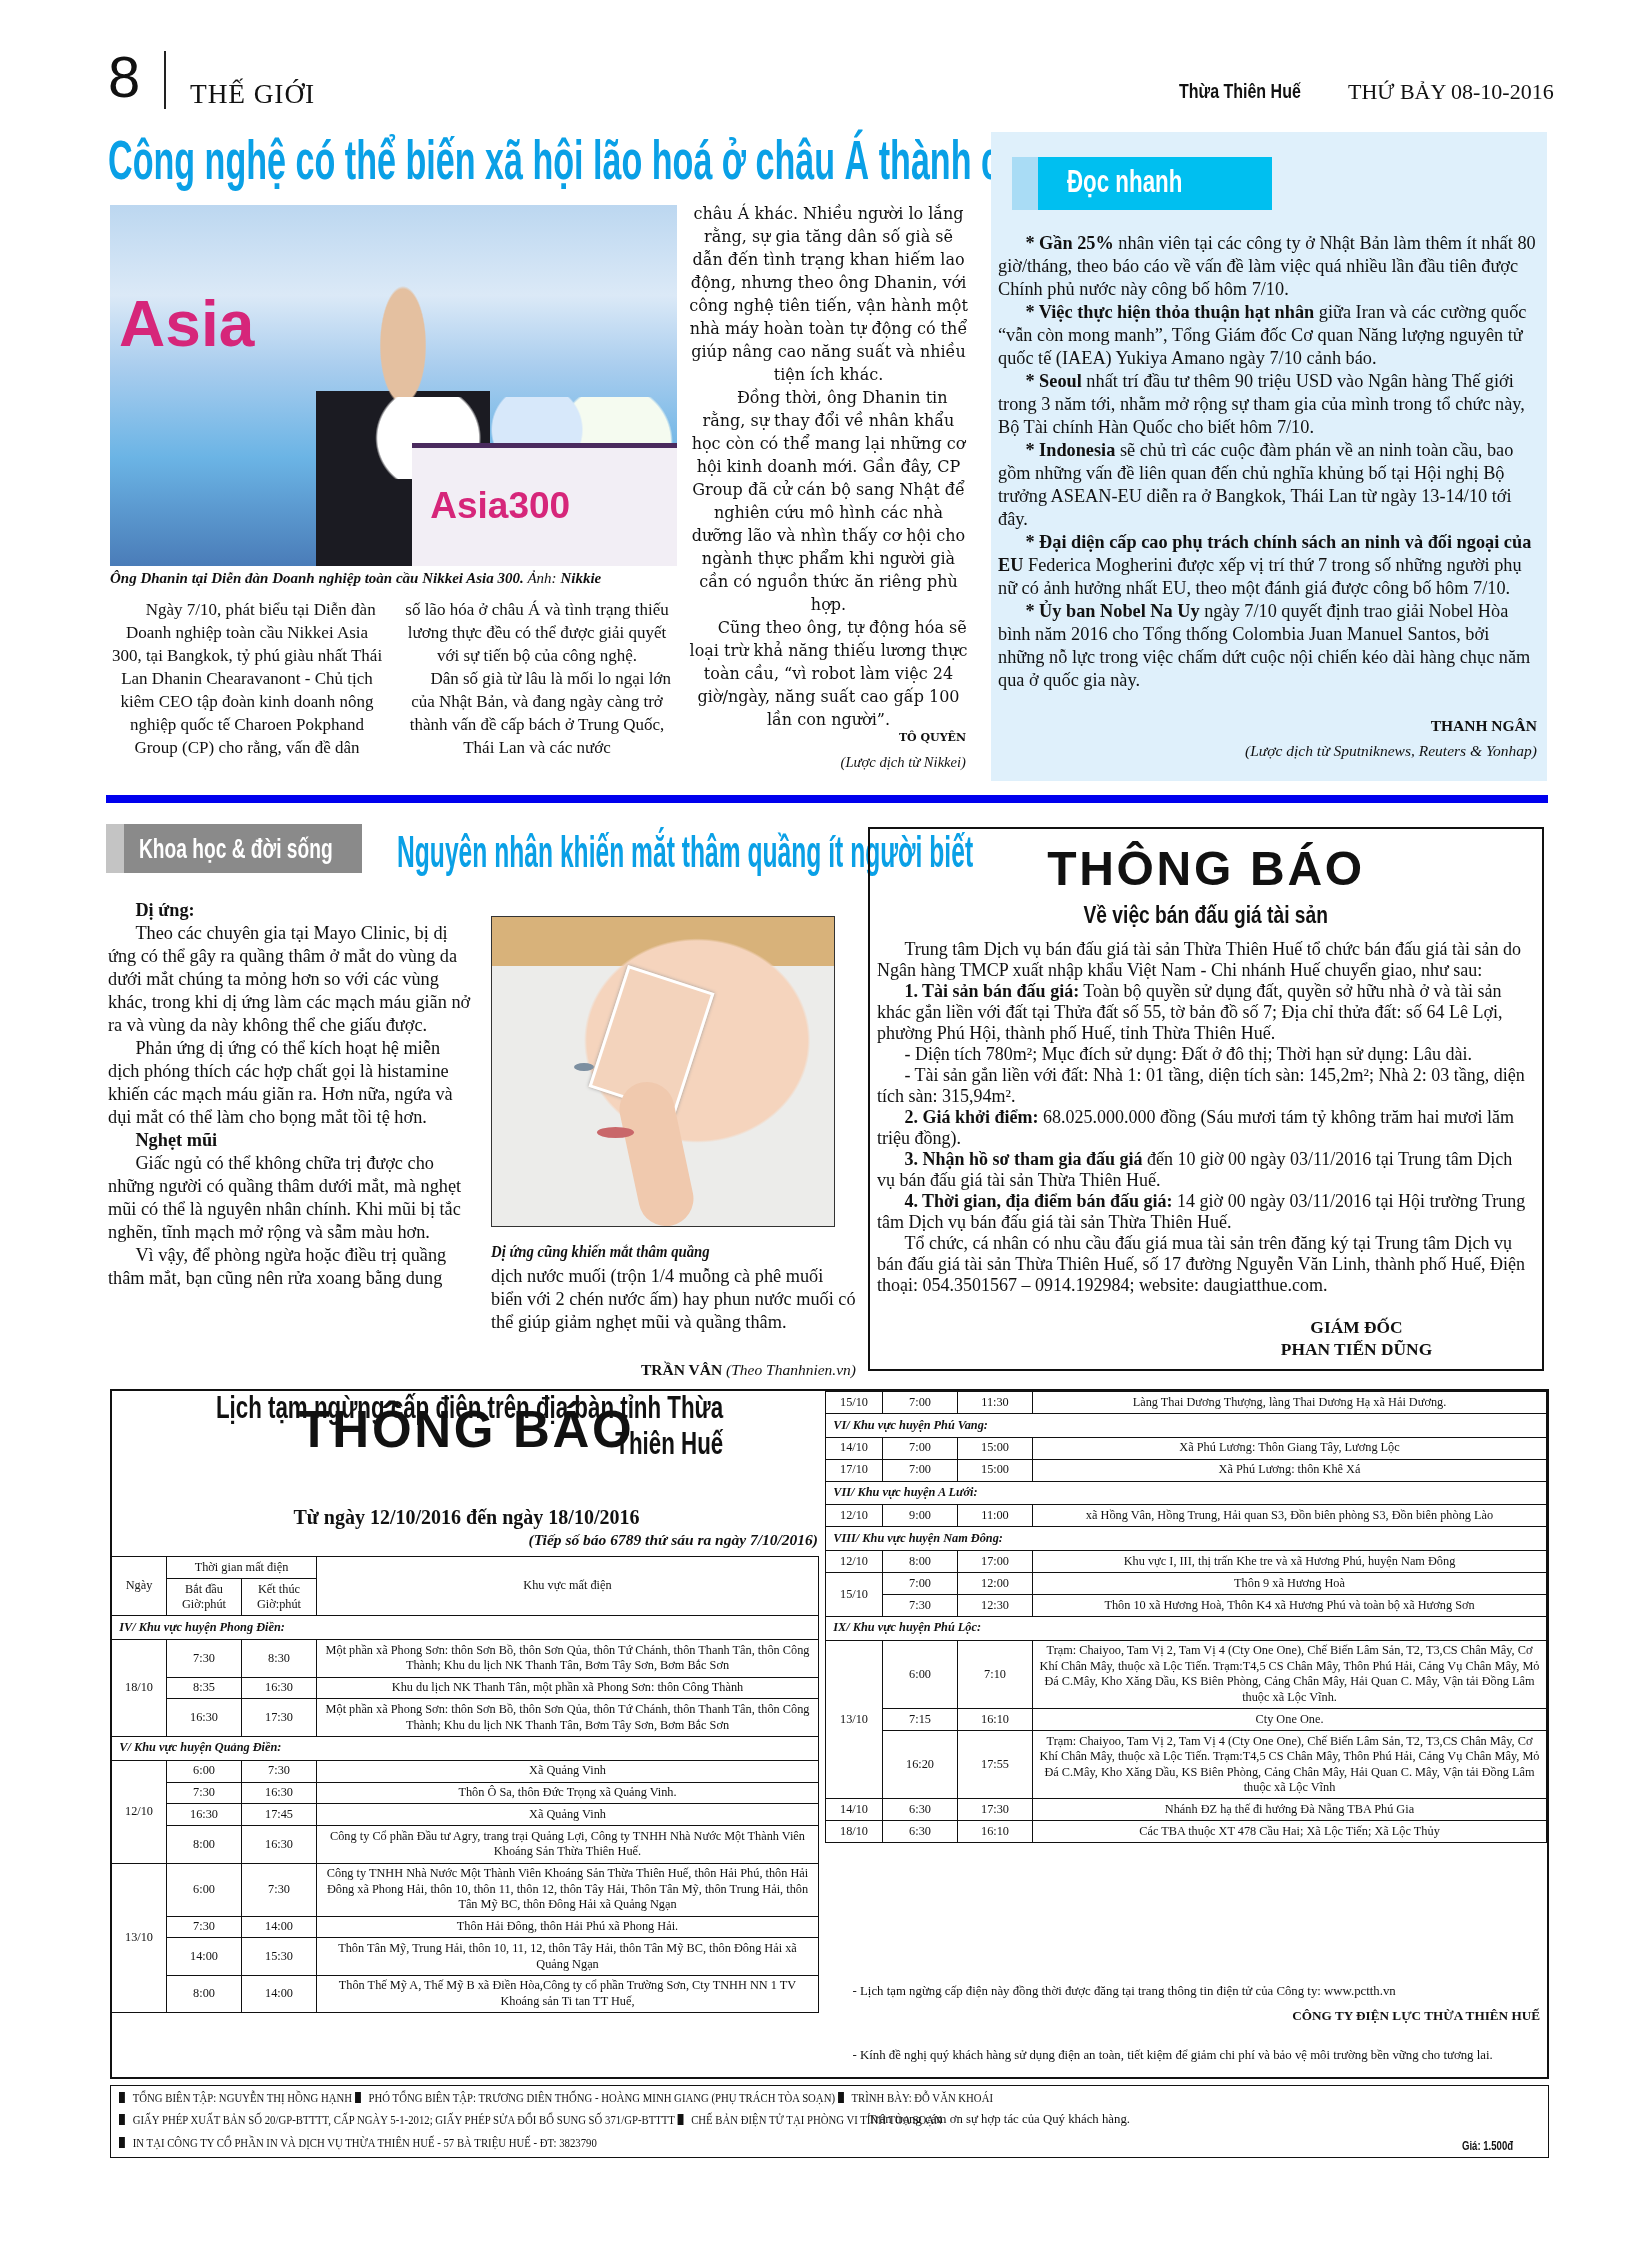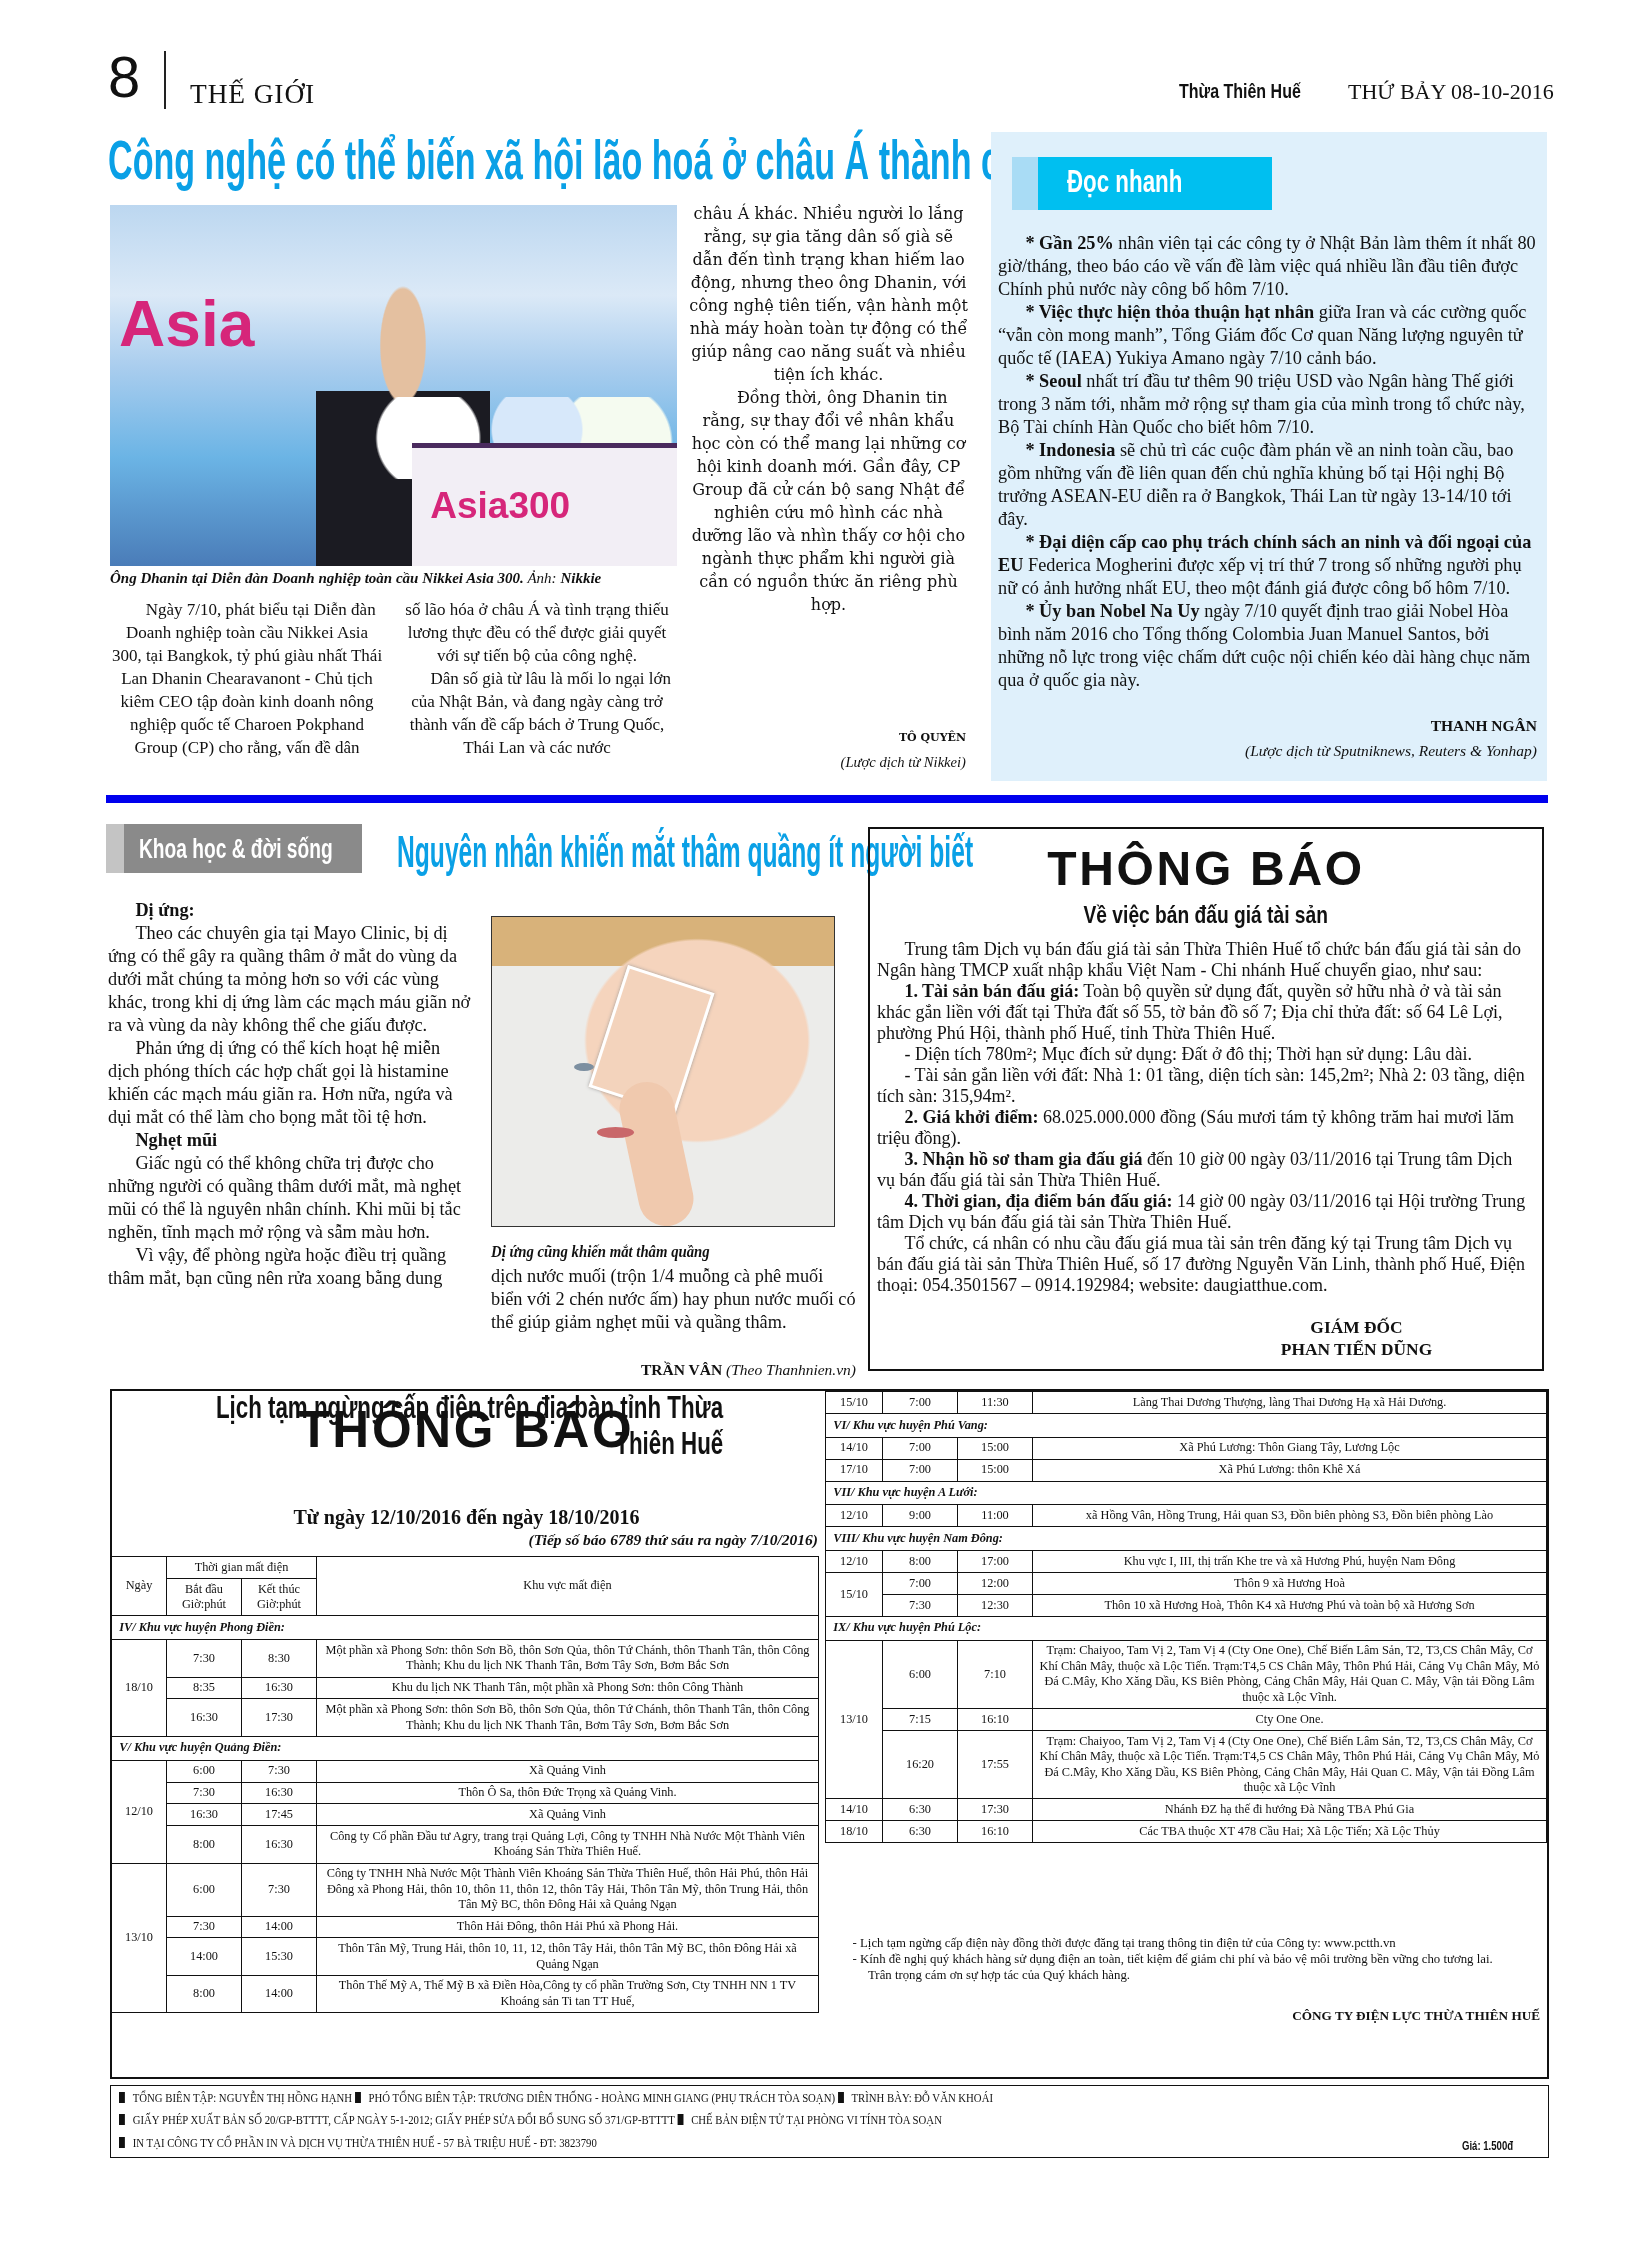--- a/index.html
+++ b/index.html
@@ -91,21 +91,21 @@
   table.outage td, table.outage th { border: 1.8px solid #111; padding: 2.7px 5.5px; font-weight: 400; }
   table.outage td.c { text-align: center; }
   table.outage td.area { text-align: center; }
   table.outage tr.group td { font-style: italic; font-weight: 700; text-align: left; padding: 3.7px 7.3px; }
   #table-left { left: 111px; top: 1556px; width: 708px; }
   #table-left col.d { width: 55px; } #table-left col.t { width: 75px; }
   #table-right { left: 825px; top: 1391px; width: 722px; }
   #table-right col.d { width: 57px; } #table-right col.t { width: 75px; }
 
   #outage-notes { left: 827px; top: 1935px; width: 717px; font-size: 12.8px; line-height: 16px; }
-  #outage-notes p { text-indent: 25.6px; }
+  #outage-notes p { text-indent: 25.6px; margin-top: 48px; }
   #outage-notes p.thanks { text-indent: 41px; }
   #outage-sign { left: 827px; top: 2008px; width: 713px; text-align: right; font-weight: 700; font-size: 13.2px; }
 
   
   #footer-box { left: 110px; top: 2085px; width: 1439px; height: 73px; border: 0.9px solid #111; }
   .footer-line { left: 119px; font-size: 12.8px; white-space: nowrap; transform: scaleX(0.84); transform-origin: left top; }
   .bullet { display:inline-block; width: 7.3px; height: 11px; background: #111; margin: 0 9.1px 0 0; vertical-align: -0.9px; }
   #footer-l1 { top: 2091px; } #footer-l2 { top: 2113px; } #footer-l3 { top: 2136px; }
   #footer-price { left: 1462px; top: 2138px; font-family: "Liberation Sans", sans-serif; font-weight: 700; font-size: 13.7px; transform: scaleX(0.7); transform-origin: left top; }
 </style>
@@ -135,20 +135,21 @@
 <div class="abs body-text" id="a1-col1">
   <p>Ngày 7/10, phát biểu tại Diễn đàn Doanh nghiệp toàn cầu Nikkei Asia 300, tại Bangkok, tỷ phú giàu nhất Thái Lan Dhanin Chearavanont - Chủ tịch kiêm CEO tập đoàn kinh doanh nông nghiệp quốc tế Charoen Pokphand Group (CP) cho rằng, vấn đề dân</p>
 </div>
 <div class="abs body-text" id="a1-col2">
   <p style="text-indent:0">số lão hóa ở châu Á và tình trạng thiếu lương thực đều có thể được giải quyết với sự tiến bộ của công nghệ.</p>
   <p>Dân số già từ lâu là mối lo ngại lớn của Nhật Bản, và đang ngày càng trở thành vấn đề cấp bách ở Trung Quốc, Thái Lan và các nước</p>
 </div>
 <div class="abs body-text" id="a1-col3">
   <p style="text-indent:0">châu Á khác. Nhiều người lo lắng rằng, sự gia tăng dân số già sẽ dẫn đến tình trạng khan hiếm lao động, nhưng theo ông Dhanin, với công nghệ tiên tiến, vận hành một nhà máy hoàn toàn tự động có thể giúp nâng cao năng suất và nhiều tiện ích khác.</p>
   <p>Đồng thời, ông Dhanin tin rằng, sự thay đổi về nhân khẩu học còn có thể mang lại những cơ hội kinh doanh mới. Gần đây, CP Group đã cử cán bộ sang Nhật để nghiên cứu mô hình các nhà dưỡng lão và nhìn thấy cơ hội cho ngành thực phẩm khi người già cần có nguồn thức ăn riêng phù hợp.</p>
+  <p>Cũng theo ông, tự động hóa sẽ loại trừ khả năng thiếu lương thực toàn cầu, “vì robot làm việc 24 giờ/ngày, năng suất cao gấp 100 lần con người”.</p>
 </div>
 <div class="abs" id="a1-author">TÔ QUYÊN</div>
 <div class="abs" id="a1-source">(Lược dịch từ Nikkei)</div>
 
 <div class="abs" id="quick-box"></div>
 <div class="abs" id="quick-tab-light"></div>
 <div class="abs" id="quick-tab"></div>
 <div class="abs" id="quick-title">Đọc nhanh</div>
 <div class="abs" id="quick-list">
   <p><b>* Gần 25%</b><span> nhân viên tại các công ty ở Nhật Bản làm thêm ít nhất 80 giờ/tháng, theo báo cáo về vấn đề làm việc quá nhiều lần đầu tiên được Chính phủ nước này công bố hôm 7/10.</span></p>

